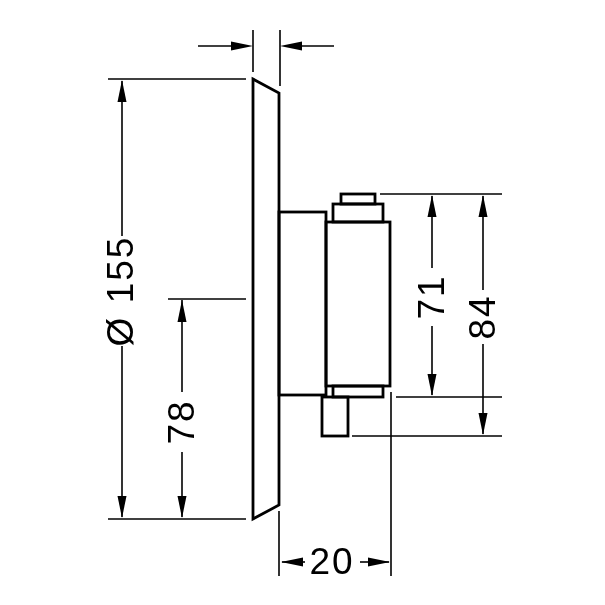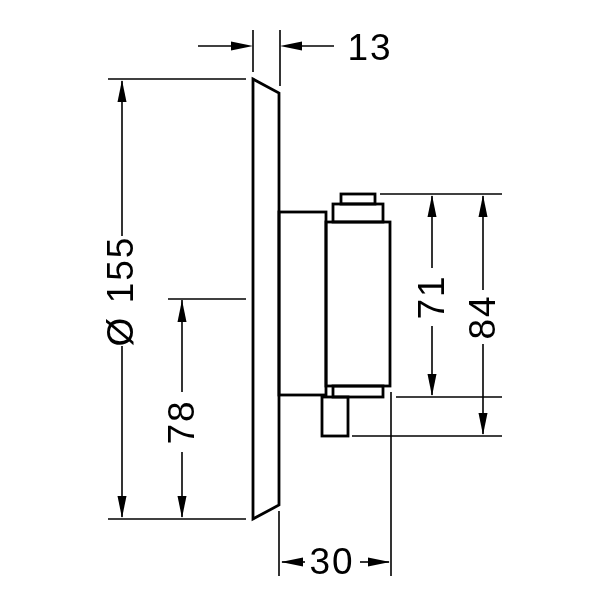--- a/index.html
+++ b/index.html
@@ -115,25 +115,24 @@
 
       <g>
         <path d="M282,562 H305" fill="none"></path>
         <path d="M360,562 H389" fill="none"></path>
         <polygon points="281,562 303,557.5 303,566.5" stroke="none"></polygon>
         <polygon points="390,562 368,557.5 368,566.5" stroke="none"></polygon>
       </g>
     </g>
   </svg>
 
-  <div class="dim-label" style="left:370px; top:47px;">13</div>
 
   <div class="dim-label rot" style="left:120px; top:291px;">Ø 155</div>
 
   <div class="dim-label rot" style="left:181px; top:422px;">78</div>
 
   <div class="dim-label rot" style="left:431px; top:297px;">71</div>
 
   <div class="dim-label rot" style="left:482px; top:317px;">84</div>
 
-  <div class="dim-label" style="left:332px; top:561px;">30</div>
+  <div class="dim-label" style="left:332px; top:561px;">20</div>
 
 </div>
 
 </body></html>

